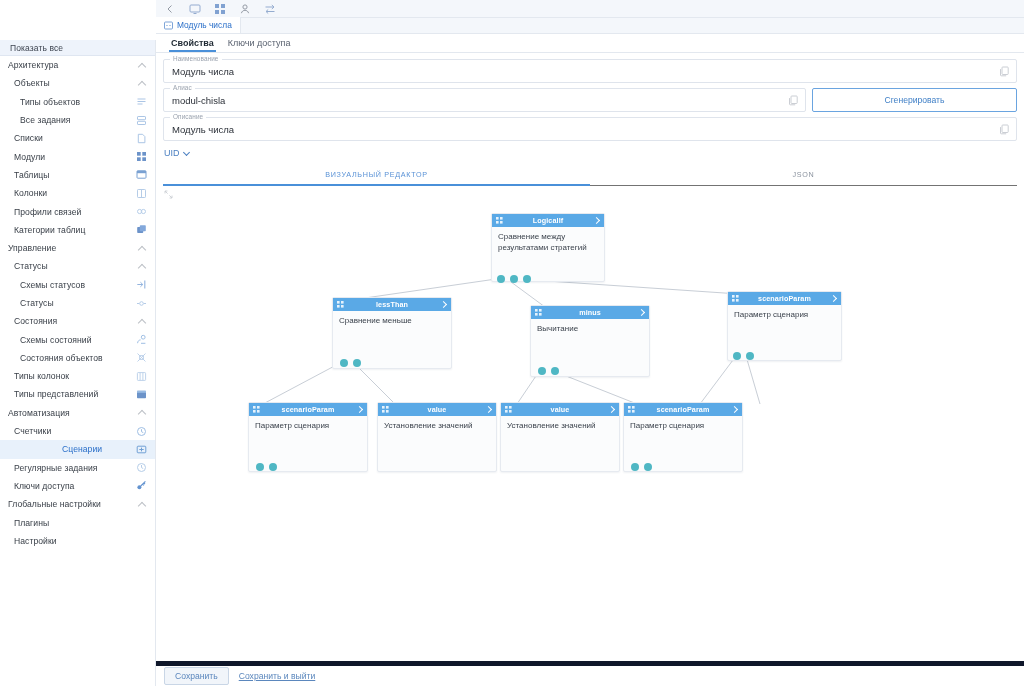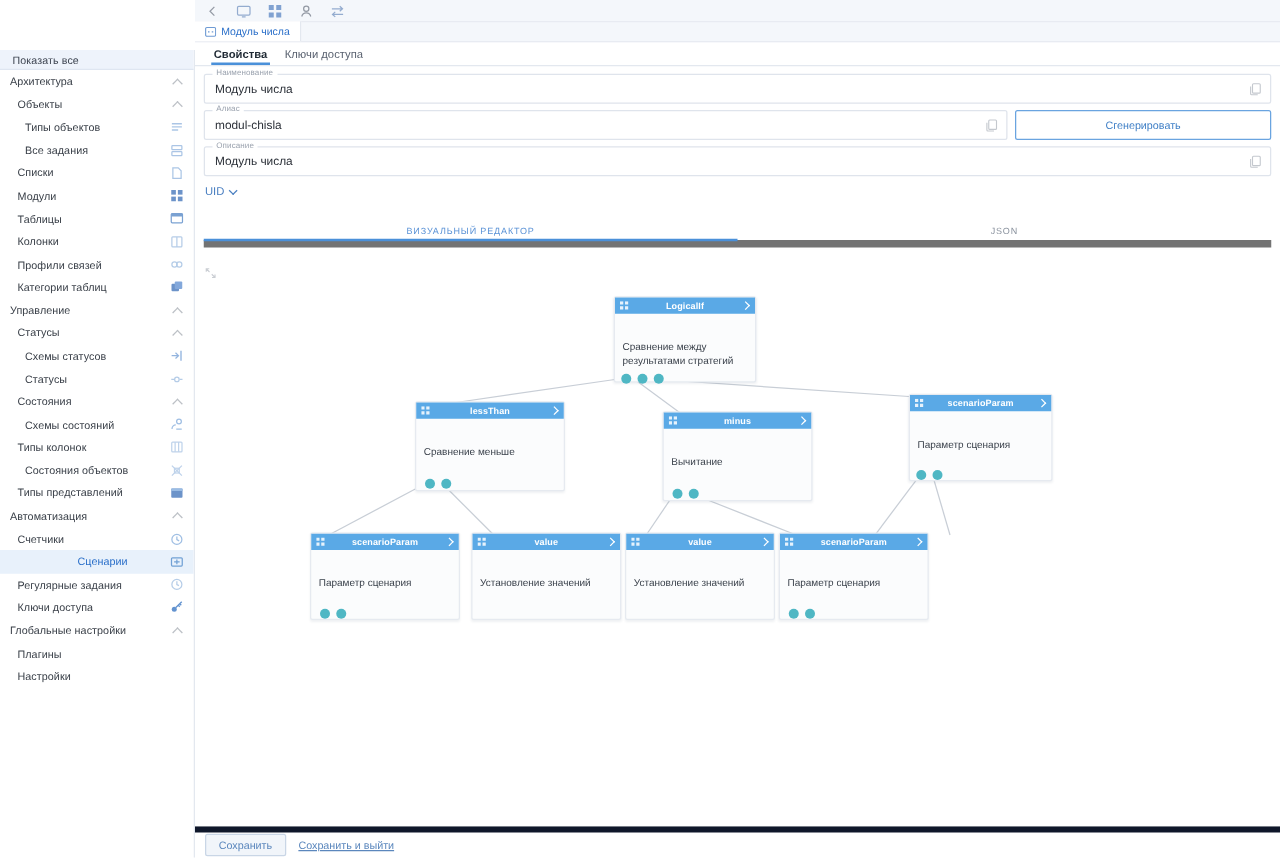--- a/index.html
+++ b/index.html
@@ -184,24 +184,24 @@
     content:""; position:absolute; left:1px; top:1px;
     width:4px; height:4px;
     border-right: 1px solid #4a7fc1; border-bottom: 1px solid #4a7fc1;
     transform: rotate(45deg);
   }
 
   
   .edtabs {
     height: 22px;
     display: flex;
-    border-bottom: 6px solid #737373;
+    border-bottom: 1px solid #737373;
     position: relative;
     flex: 0 0 22px;
-    margin: 12px 7px;
+    margin: 0 7px;
   }
   .edtab {
     flex: 1 1 50%;
     display: flex; align-items: center; justify-content: center;
     font-size: 7.2px;
     letter-spacing: .7px;
     color: #8a929e;
     position: relative;
   }
   .edtab.sel { color: #5a92d6; }
@@ -246,21 +246,21 @@
   .node-hd .arw {
     width: 7px; flex:0 0 7px; position: relative; height: 7px;
   }
   .node-hd .arw::before {
     content:""; position:absolute; left:1px; top:1px;
     width:4px; height:4px;
     border-right: 1.2px solid #fff; border-top: 1.2px solid #fff;
     transform: rotate(45deg);
   }
   .node-body {
-    padding: 22px 6px;
+    padding: 5px 6px;
     font-size: 8px;
     color: #3b424c;
     line-height: 1.32;
   }
   .ports { position: absolute; display: flex; gap: 5px; }
   .port { width: 8px; height: 8px; border-radius: 50%; background: #4fb7c4; }
 
   svg.edges { position: absolute; left:0; top:0; width:100%; height:100%; pointer-events:none; }
 
   
@@ -412,35 +412,35 @@
         <div class="sb-row lvl2">
           <span class="lbl">Схемы состояний</span>
           <span class="sb-ico">
             <svg viewBox="0 0 11 11">
               <path d="M1.6 9.2c0-2.2 1.6-3.3 3-3.3" fill="none" stroke="#7fa9da" stroke-width="1"></path>
               <circle cx="7.2" cy="3.2" r="1.9" fill="none" stroke="#7fa9da" stroke-width="1"></circle>
               <path d="M5 9.3h4.4" stroke="#7fa9da" stroke-width="1"></path>
             </svg>
           </span>
         </div>
+        <div class="sb-row lvl2">
+          <span class="lbl">Состояния объектов</span>
+          <span class="sb-ico">
+            <svg viewBox="0 0 11 11">
+              <path d="M1.5 1.5l8 8M9.5 1.5l-8 8" stroke="#a9c4e4" stroke-width="1"></path>
+              <rect x="3.6" y="3.6" width="3.8" height="3.8" fill="none" stroke="#a9c4e4" stroke-width="1"></rect>
+            </svg>
+          </span>
+        </div>
         <div class="sb-row lvl1">
           <span class="lbl">Типы колонок</span>
           <span class="sb-ico">
             <svg viewBox="0 0 11 11">
               <rect x="1.4" y="1.6" width="8.2" height="7.8" rx=".7" fill="none" stroke="#a9c4e4" stroke-width="1"></rect>
               <path d="M4.1 1.6v7.8M6.9 1.6v7.8" stroke="#a9c4e4" stroke-width="1"></path>
-            </svg>
-          </span>
-        </div>
-        <div class="sb-row lvl2">
-          <span class="lbl">Состояния объектов</span>
-          <span class="sb-ico">
-            <svg viewBox="0 0 11 11">
-              <path d="M1.5 1.5l8 8M9.5 1.5l-8 8" stroke="#a9c4e4" stroke-width="1"></path>
-              <rect x="3.6" y="3.6" width="3.8" height="3.8" fill="none" stroke="#a9c4e4" stroke-width="1"></rect>
             </svg>
           </span>
         </div>
         <div class="sb-row lvl1">
           <span class="lbl">Типы представлений</span>
           <span class="sb-ico">
             <svg viewBox="0 0 11 11">
               <rect x="1" y="1.8" width="9" height="7.4" rx=".8" fill="#3b6fb8"></rect>
               <rect x="1" y="1.8" width="9" height="2" fill="#79a6db"></rect>
             </svg>

